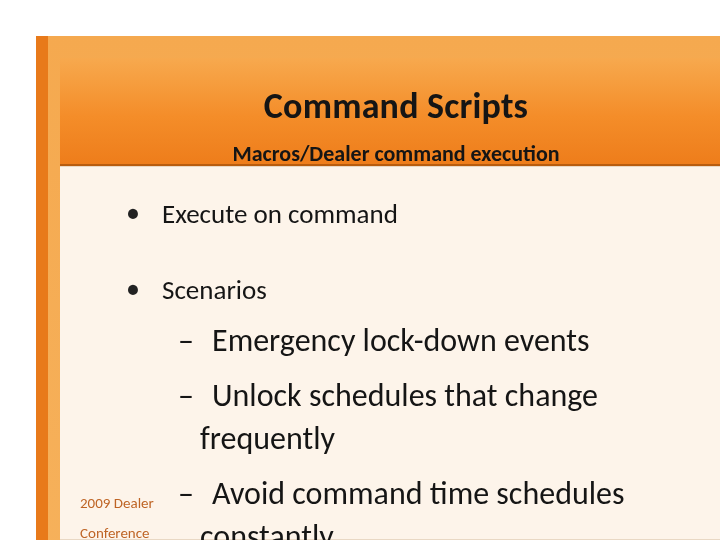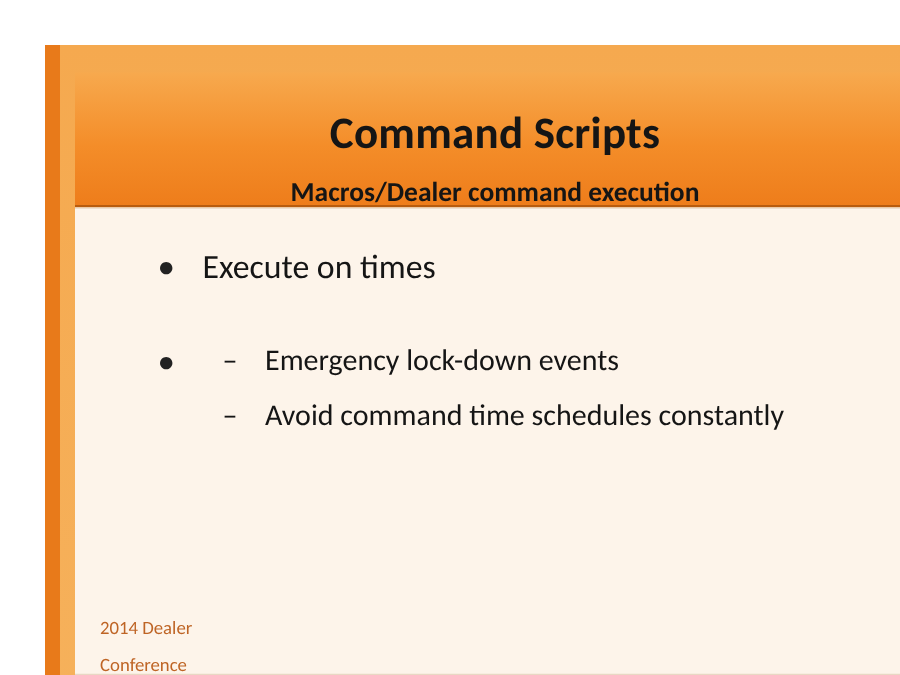--- a/index.html
+++ b/index.html
@@ -59,21 +59,21 @@
     left: 0; top: -2px;
     font-size: 28px;
     color: #222;
   }
   ul.sub {
     list-style: none;
     margin-top: 8px;
     margin-left: 16px;
   }
   ul.sub > li {
-    font-size: 24px;
+    font-size: 32px;
     line-height: 1.35;
     position: relative;
     padding-left: 22px;
   }
   ul.sub > li::before {
     content: "–";
     position: absolute;
     left: 0; top: 0;
   }
   .footer-text {
@@ -132,32 +132,34 @@
 
 <div class="slide">
 
   <div class="title-block">
     <div class="title">Command Scripts</div>
     <div class="subtitle">Macros/Dealer command execution</div>
   </div>
 
   <div class="content-band">
     <ul class="top">
-      <li><span>Execute on times</span></li>
+      <li><span>Execute on command</span></li>
       <li>
+        <span>Scenarios</span>
         <ul class="sub">
           <li><span>Emergency lock-down events</span></li>
+          <li><span>Unlock schedules that change frequently</span></li>
           <li><span>Avoid command time schedules constantly</span></li>
         </ul>
       </li>
     </ul>
   </div>
 
   <div class="footer-text">
-    <div>2014 Dealer</div>
+    <div>2009 Dealer</div>
     <div>Conference</div>
   </div>
 
   <div class="logo">
     <div class="logo-mark"></div>
     <div class="logo-text">CONTROL</div>
     <div class="logo-sub">CONTROL SYSTEMS</div>
   </div>
 
 </div>

